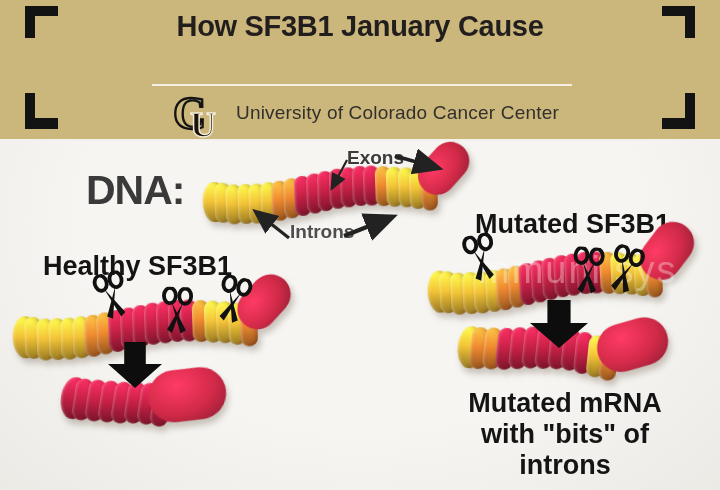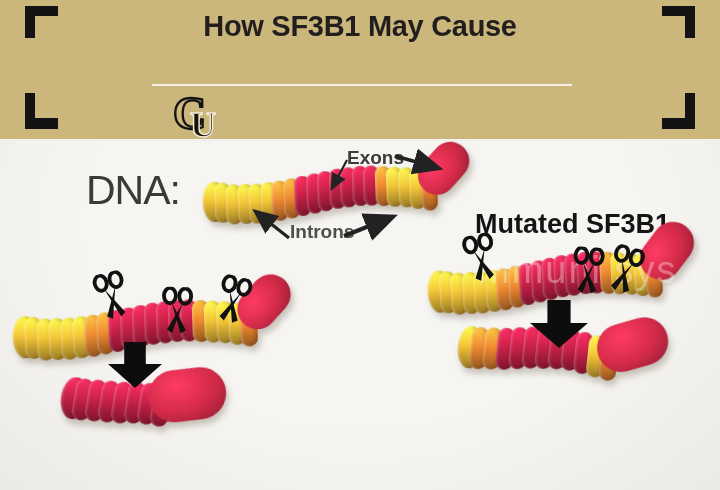--- a/index.html
+++ b/index.html
@@ -19,21 +19,21 @@
     background:rgba(255,255,255,0.78); }
   .logo-row { position:absolute; left:172px; top:87px; height:52px; display:flex; align-items:center; }
   .org-name { font-size:19px; font-weight:400; color:#33302c; margin-left:10px; letter-spacing:0.2px; }
   .crop { position:absolute; width:33px; height:32px; }
   .crop-tl-top { left:25px; top:6px;  border-top:10px solid #131313; border-left:10px solid #131313; }
   .crop-tl-bot { left:25px; top:93px; height:36px; border-bottom:11px solid #131313; border-left:10px solid #131313; }
   .crop-tr-top { left:662px; top:6px;  border-top:10px solid #131313; border-right:10px solid #131313; }
   .crop-tr-bot { left:662px; top:93px; height:36px; border-bottom:11px solid #131313; border-right:10px solid #131313; }
   
   .lbl { position:absolute; color:#141414; font-weight:700; white-space:nowrap; }
-  .dna-label       { left:86px;  top:167px; font-size:41px; font-weight:400; color:#3a3a3a; letter-spacing:-1px; }
+  .dna-label       { left:86px;  top:167px; font-size:41px; font-weight:700; color:#3a3a3a; letter-spacing:-1px; }
   .exons-label     { left:347px; top:147px; font-size:19px; font-weight:600; color:#3c3c3c; }
   .introns-label   { left:290px; top:221px; font-size:19px; font-weight:600; color:#4e4e4e; }
   .healthy-enzyme  { left:43px;  top:251px; font-size:27px; }
   .mutated-enzyme  { left:475px; top:209px; font-size:27px; }
   .healthy-result  { left:44px;  top:447px; font-size:30px; }
   .mutated-result  { left:437px; top:388px; width:256px; text-align:center;
                      font-size:27px; line-height:31px; font-weight:700; color:#141414; position:absolute; }
   .watermark { position:absolute; left:478px; top:249px; width:223px; height:42px;
     font-size:38px; font-weight:400; color:#ffffff; opacity:0.33; overflow:hidden;
     white-space:nowrap; letter-spacing:2px; z-index:4; }
@@ -60,28 +60,29 @@
 <body>
 
 <div class="stage">
 
   <header class="banner">
     <div class="crop crop-tl-top"></div>
     <div class="crop crop-tl-bot"></div>
     <div class="crop crop-tr-top"></div>
     <div class="crop crop-tr-bot"></div>
     <div class="banner-title">
-      <div>How SF3B1 May Cause</div>
+      <div>How SF3B1 January Cause</div>
     </div>
     <div class="banner-sep"></div>
     <div class="logo-row">
       <svg width="54" height="52" viewBox="0 0 54 52">
         <text x="1" y="42" font-family="Liberation Serif, serif" font-weight="bold" font-size="46" fill="#cfb87c" stroke="#141414" stroke-width="2.4">C</text>
         <text x="18" y="50" font-family="Liberation Serif, serif" font-weight="bold" font-size="36" fill="#19130c" stroke="#f3ecd6" stroke-width="1.4">U</text>
       </svg>
+      <span class="org-name">University of Colorado Cancer Center</span>
     </div>
   </header>
 
   <div class="lbl dna-label">DNA:</div>
   <div class="worm" style="left: 203px; top: 166px; width: 312px; height: 84px; transform: rotate(-2deg);">
       <div class="rib" style="left: 0px; top: 10.9525px; width: 21px; height: 40px; background: linear-gradient(rgb(255, 255, 80) 0%, rgb(243, 196, 55) 48%, rgb(151, 122, 34) 100%); border-radius: 55% 35% 35% 55% / 50%;"></div>
       <div class="rib" style="left: 11.5px; top: 12.4833px; width: 16px; height: 40px; background: linear-gradient(rgb(255, 255, 80) 0%, rgb(243, 196, 55) 48%, rgb(151, 122, 34) 100%);"></div>
       <div class="rib" style="left: 23px; top: 13.5243px; width: 16px; height: 40px; background: linear-gradient(rgb(255, 255, 80) 0%, rgb(243, 196, 55) 48%, rgb(151, 122, 34) 100%);"></div>
       <div class="rib" style="left: 34.5px; top: 13.9825px; width: 16px; height: 40px; background: linear-gradient(rgb(255, 255, 80) 0%, rgb(243, 196, 55) 48%, rgb(151, 122, 34) 100%);"></div>
       <div class="rib" style="left: 46px; top: 13.8169px; width: 16px; height: 40px; background: linear-gradient(rgb(255, 255, 80) 0%, rgb(243, 196, 55) 48%, rgb(151, 122, 34) 100%);"></div>
@@ -110,20 +111,21 @@
       </marker>
     </defs>
     <line x1="107" y1="20" x2="92" y2="48" stroke="#222" stroke-width="2.2" marker-end="url(#ah)"></line>
     <line x1="155" y1="16" x2="198" y2="28" stroke="#222" stroke-width="3.8" marker-end="url(#ah)"></line>
     <line x1="49" y1="98" x2="16" y2="72" stroke="#222" stroke-width="3.2" marker-end="url(#ah)"></line>
     <line x1="104" y1="96" x2="152" y2="77" stroke="#222" stroke-width="4.2" marker-end="url(#ah)"></line>
   </svg>
   <div class="lbl exons-label">Exons</div>
   <div class="lbl introns-label">Introns</div>
 
+  <div class="lbl healthy-enzyme">Healthy SF3B1</div>
   <div class="worm" style="left: 13px; top: 300px; width: 324px; height: 86px; transform: rotate(-2deg);">
       <div class="rib" style="left: 0px; top: 10.9525px; width: 22px; height: 42px; background: linear-gradient(rgb(255, 255, 80) 0%, rgb(243, 196, 55) 48%, rgb(151, 122, 34) 100%); border-radius: 55% 35% 35% 55% / 50%;"></div>
       <div class="rib" style="left: 12px; top: 12.4833px; width: 17px; height: 42px; background: linear-gradient(rgb(255, 255, 80) 0%, rgb(243, 196, 55) 48%, rgb(151, 122, 34) 100%);"></div>
       <div class="rib" style="left: 24px; top: 13.5243px; width: 17px; height: 42px; background: linear-gradient(rgb(255, 255, 80) 0%, rgb(243, 196, 55) 48%, rgb(151, 122, 34) 100%);"></div>
       <div class="rib" style="left: 36px; top: 13.9825px; width: 17px; height: 42px; background: linear-gradient(rgb(255, 255, 80) 0%, rgb(243, 196, 55) 48%, rgb(151, 122, 34) 100%);"></div>
       <div class="rib" style="left: 48px; top: 13.8169px; width: 17px; height: 42px; background: linear-gradient(rgb(255, 255, 80) 0%, rgb(243, 196, 55) 48%, rgb(151, 122, 34) 100%);"></div>
       <div class="rib" style="left: 60px; top: 13.0425px; width: 17px; height: 42px; background: linear-gradient(rgb(255, 255, 80) 0%, rgb(243, 196, 55) 48%, rgb(151, 122, 34) 100%);"></div>
       <div class="rib" style="left: 72px; top: 11.7282px; width: 17px; height: 42px; background: linear-gradient(rgb(255, 200, 70) 0%, rgb(239, 138, 48) 48%, rgb(148, 86, 30) 100%);"></div>
       <div class="rib" style="left: 84px; top: 9.99166px; width: 17px; height: 42px; background: linear-gradient(rgb(255, 200, 70) 0%, rgb(239, 138, 48) 48%, rgb(148, 86, 30) 100%);"></div>
       <div class="rib" style="left: 96px; top: 7.98784px; width: 17px; height: 42px; background: linear-gradient(rgb(255, 48, 103) 0%, rgb(201, 33, 71) 48%, rgb(125, 20, 44) 100%);"></div>
@@ -223,14 +225,19 @@
       <div class="rib" style="left: 52px; top: 3.7665px; width: 17px; height: 42px; background: linear-gradient(rgb(255, 48, 103) 0%, rgb(201, 33, 71) 48%, rgb(125, 20, 44) 100%);"></div>
       <div class="rib" style="left: 65px; top: 1.88066px; width: 17px; height: 42px; background: linear-gradient(rgb(255, 48, 103) 0%, rgb(201, 33, 71) 48%, rgb(125, 20, 44) 100%);"></div>
       <div class="rib" style="left: 78px; top: 0.513697px; width: 17px; height: 42px; background: linear-gradient(rgb(255, 48, 103) 0%, rgb(201, 33, 71) 48%, rgb(125, 20, 44) 100%);"></div>
       <div class="rib" style="left: 91px; top: 0.00030697px; width: 17px; height: 42px; background: linear-gradient(rgb(255, 48, 103) 0%, rgb(201, 33, 71) 48%, rgb(125, 20, 44) 100%);"></div>
       <div class="rib" style="left: 104px; top: 0.466181px; width: 17px; height: 42px; background: linear-gradient(rgb(255, 48, 103) 0%, rgb(201, 33, 71) 48%, rgb(125, 20, 44) 100%);"></div>
       <div class="rib" style="left: 117px; top: 1.79726px; width: 17px; height: 42px; background: linear-gradient(rgb(255, 48, 103) 0%, rgb(201, 33, 71) 48%, rgb(125, 20, 44) 100%);"></div>
       <div class="rib" style="left: 130px; top: 3.66764px; width: 17px; height: 42px; background: linear-gradient(rgb(255, 255, 80) 0%, rgb(243, 196, 55) 48%, rgb(151, 122, 34) 100%);"></div>
       <div class="rib" style="left: 143px; top: 5.6194px; width: 17px; height: 42px; background: linear-gradient(rgb(255, 200, 70) 0%, rgb(239, 138, 48) 48%, rgb(148, 86, 30) 100%);"></div>
       <div class="whead" style="left: 144px; top: -5.82533px; width: 72px; height: 48px; transform: rotate(-22deg); background: radial-gradient(at 38% 30%, rgb(255, 59, 101) 0%, rgb(210, 42, 72) 55%, rgb(139, 28, 48) 100%);"></div>
     </div>
+  <div class="mutated-result">
+    <div>Mutated mRNA</div>
+    <div>with "bits" of</div>
+    <div>introns</div>
+  </div>
 
 </div>
 
 </body></html>

